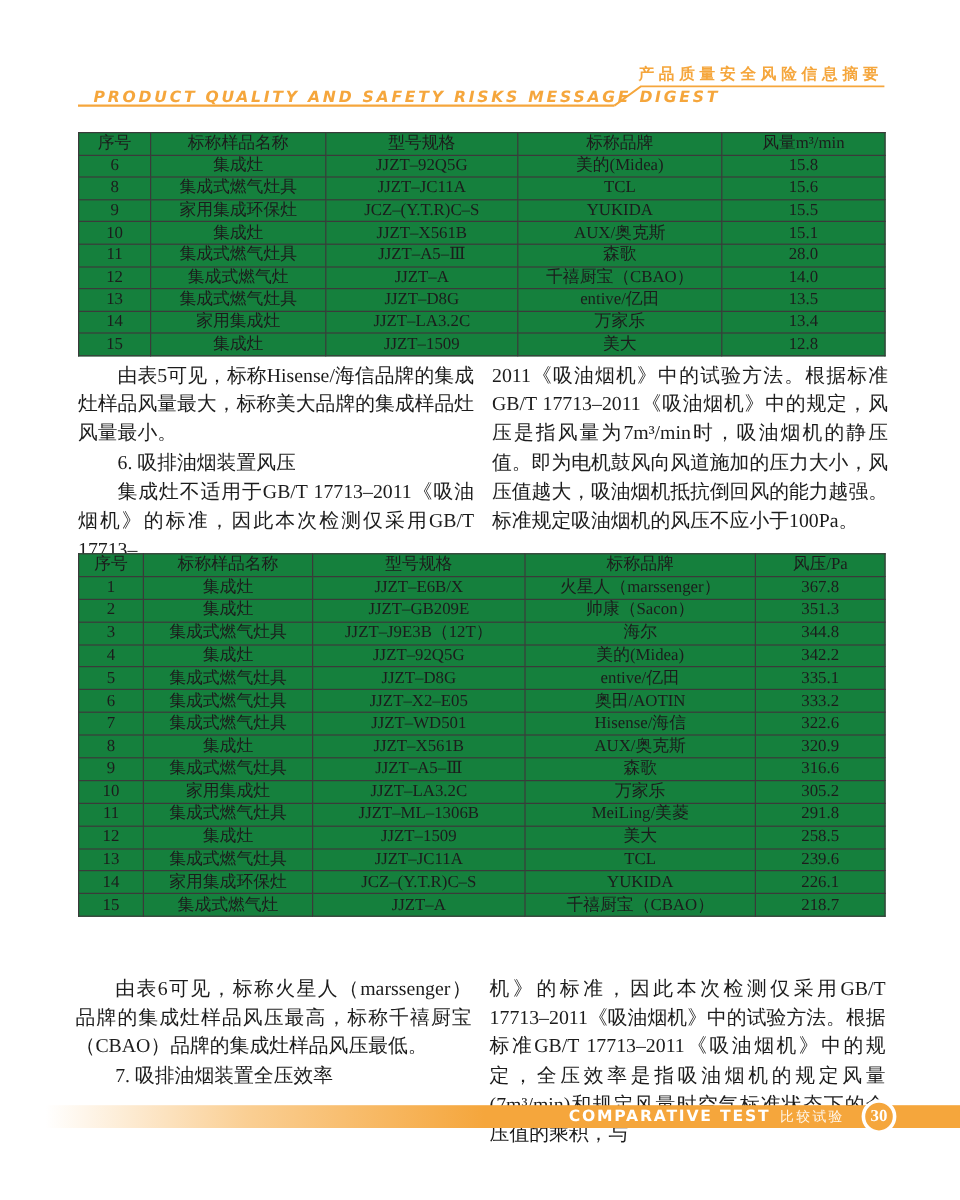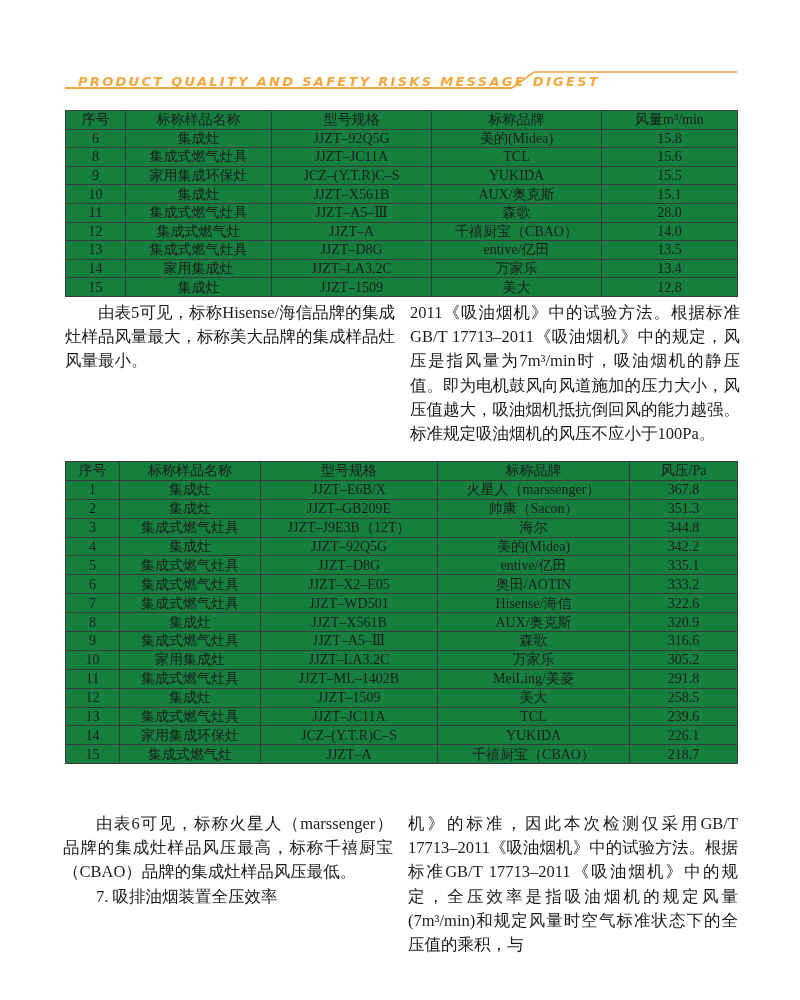--- a/index.html
+++ b/index.html
@@ -75,20 +75,21 @@
 </style>
 </head>
 <body>
 
 <div class="page">
 
   <svg class="header-lines" aria-hidden="true">
     <polyline points="65,88 512,88" fill="none" stroke="#F5A63C" stroke-width="2"></polyline>
     <polyline points="512,88 534,72 737,72" fill="none" stroke="#F5A63C" stroke-width="1.6"></polyline>
   </svg>
+  <div class="header-cn">产品质量安全风险信息摘要</div>
   <div class="header-en">PRODUCT QUALITY AND SAFETY RISKS MESSAGE DIGEST</div>
 
   <table class="tbl t5">
     <colgroup>
       <col style="width:60px">
         <col style="width:146px">
         <col style="width:160px">
       <col style="width:170px">
         <col style="width:136px">
     </colgroup>
@@ -164,20 +165,22 @@
           <td>JJZT–1509</td>
           <td>美大</td>
           <td>12.8</td>
         </tr>
       </tbody>
   </table>
 
   <div class="cols sec1">
     <div class="col">
       <p class="indent">由表5可见，标称Hisense/海信品牌的集成灶样品风量最大，标称美大品牌的集成样品灶风量最小。</p>
+      <p class="indent">6. 吸排油烟装置风压</p>
+      <p class="indent">集成灶不适用于GB/T 17713–2011《吸油烟机》的标准，因此本次检测仅采用GB/T 17713–</p>
     </div>
     <div class="col">
       <p>2011《吸油烟机》中的试验方法。根据标准GB/T 17713–2011《吸油烟机》中的规定，风压是指风量为7m³/min时，吸油烟机的静压值。即为电机鼓风向风道施加的压力大小，风压值越大，吸油烟机抵抗倒回风的能力越强。标准规定吸油烟机的风压不应小于100Pa。</p>
     </div>
   </div>
 
   <table class="tbl t6">
     <colgroup>
       <col style="width:54px">
         <col style="width:141px">
@@ -261,21 +264,21 @@
         <tr>
           <td>10</td>
           <td>家用集成灶</td>
           <td>JJZT–LA3.2C</td>
           <td>万家乐</td>
           <td>305.2</td>
         </tr>
         <tr>
           <td>11</td>
           <td>集成式燃气灶具</td>
-          <td>JJZT–ML–1402B</td>
+          <td>JJZT–ML–1306B</td>
           <td>MeiLing/美菱</td>
           <td>291.8</td>
         </tr>
         <tr>
           <td>12</td>
           <td>集成灶</td>
           <td>JJZT–1509</td>
           <td>美大</td>
           <td>258.5</td>
         </tr>
@@ -306,14 +309,21 @@
   <div class="cols sec2">
     <div class="col">
       <p class="indent">由表6可见，标称火星人（marssenger）品牌的集成灶样品风压最高，标称千禧厨宝（CBAO）品牌的集成灶样品风压最低。</p>
       <p class="indent">7. 吸排油烟装置全压效率</p>
     </div>
     <div class="col">
       <p>机》的标准，因此本次检测仅采用GB/T 17713–2011《吸油烟机》中的试验方法。根据标准GB/T 17713–2011《吸油烟机》中的规定，全压效率是指吸油烟机的规定风量(7m³/min)和规定风量时空气标准状态下的全压值的乘积，与</p>
     </div>
   </div>
 
+  <div class="footer-bar">
+    <span class="f-en">COMPARATIVE TEST</span>
+    <span class="f-cn">比较试验</span>
+    <div class="f-page">
+      <span>30</span>
+    </div>
+  </div>
 
 </div>
 
 </body></html>

